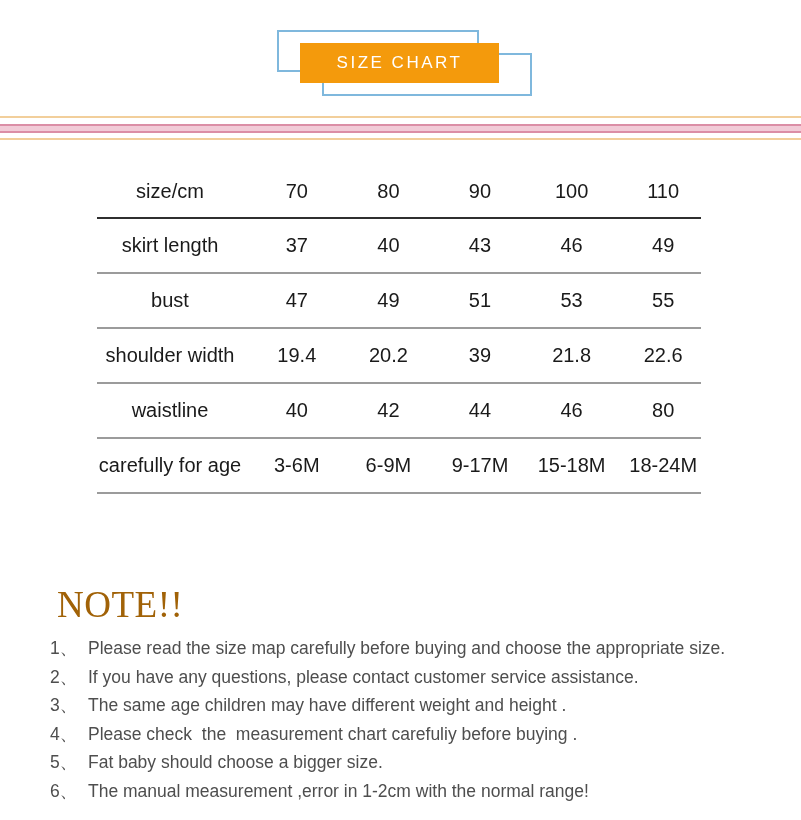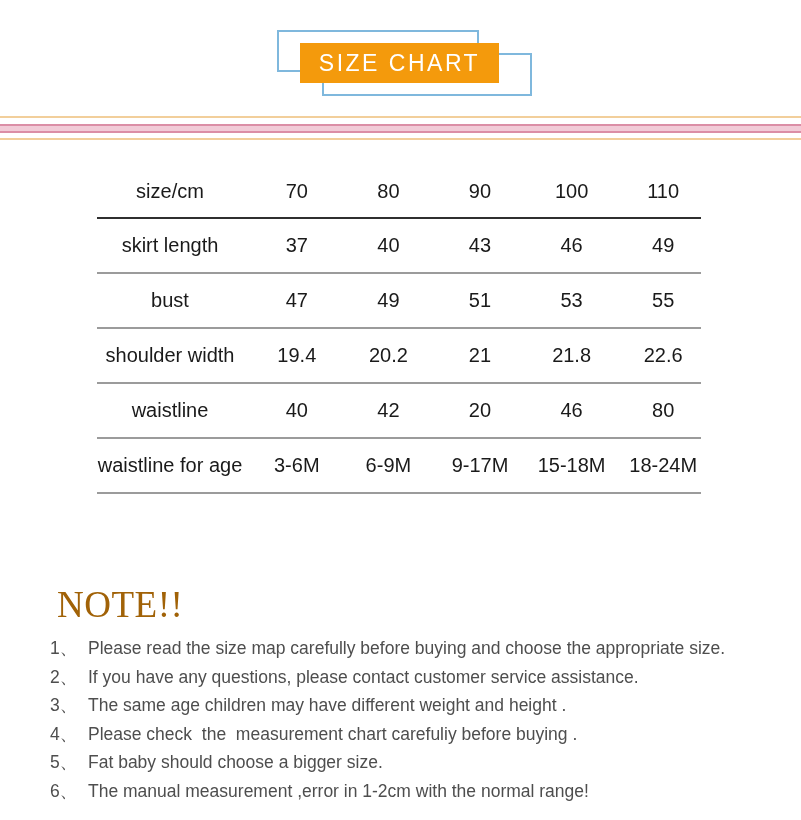--- a/index.html
+++ b/index.html
@@ -15,21 +15,21 @@
 
   
   .banner-zone { position: absolute; left: 0; top: 0; width: 801px; height: 116px; }
   .blue-rect { position: absolute; border: 2px solid #7fb8dd; background: transparent; }
   .blue-rect.back  { left: 277px; top: 30px; width: 202px; height: 42px; }
   .blue-rect.front { left: 322px; top: 53px; width: 210px; height: 43px; }
   .orange-banner {
     position: absolute; left: 300px; top: 43px; width: 199px; height: 40px;
     background: #f49a0c; z-index: 2;
     display: flex; align-items: center; justify-content: center;
-    color: #ffffff; font-size: 23px; letter-spacing: 2.5px; font-weight: 400;
+    color: #ffffff; font-size: 17px; letter-spacing: 2.5px; font-weight: 400;
   }
 
   
   .divider { position: absolute; left: 0; top: 116px; width: 801px; }
   .divider .tan { height: 2px; background: #f2cf9b; }
   .divider .gap6 { height: 6px; }
   .divider .gap5 { height: 5px; }
   .divider .pink-band {
     height: 9px;
     background: #f1cbd7;
@@ -111,37 +111,37 @@
       <div class="cell">49</div>
       <div class="cell">51</div>
       <div class="cell">53</div>
       <div class="cell">55</div>
     </div>
 
     <div class="trow">
       <div class="cell">shoulder width</div>
       <div class="cell">19.4</div>
       <div class="cell">20.2</div>
-      <div class="cell">21</div>
+      <div class="cell">39</div>
       <div class="cell">21.8</div>
       <div class="cell">22.6</div>
     </div>
 
     <div class="trow">
       <div class="cell">waistline</div>
       <div class="cell">40</div>
       <div class="cell">42</div>
-      <div class="cell">20</div>
+      <div class="cell">44</div>
       <div class="cell">46</div>
       <div class="cell">80</div>
     </div>
 
 
     <div class="trow">
-      <div class="cell">waistline for age</div>
+      <div class="cell">carefully for age</div>
       <div class="cell">3-6M</div>
       <div class="cell">6-9M</div>
       <div class="cell">9-17M</div>
       <div class="cell">15-18M</div>
       <div class="cell">18-24M</div>
     </div>
   </div>
 
   <div class="note-heading">NOTE!!</div>
 

